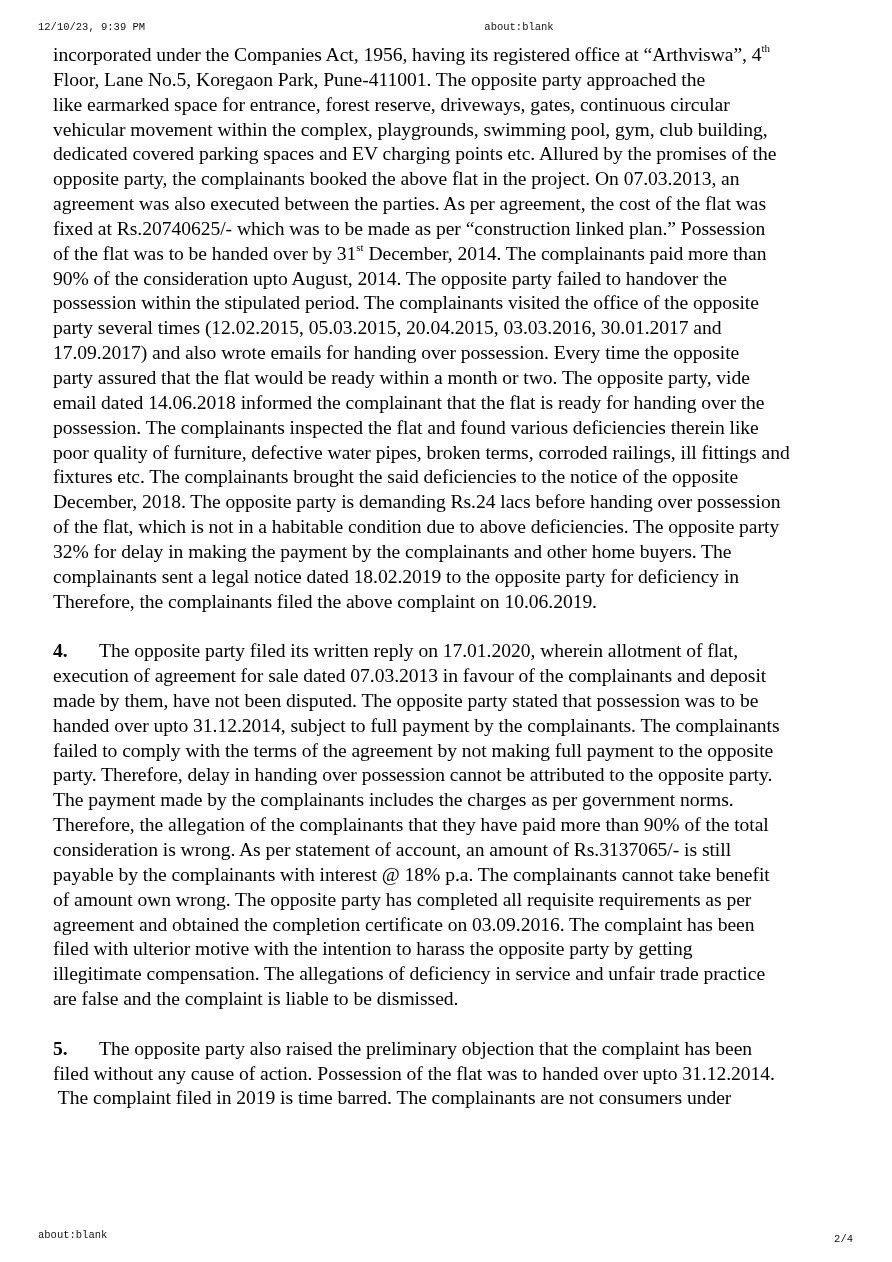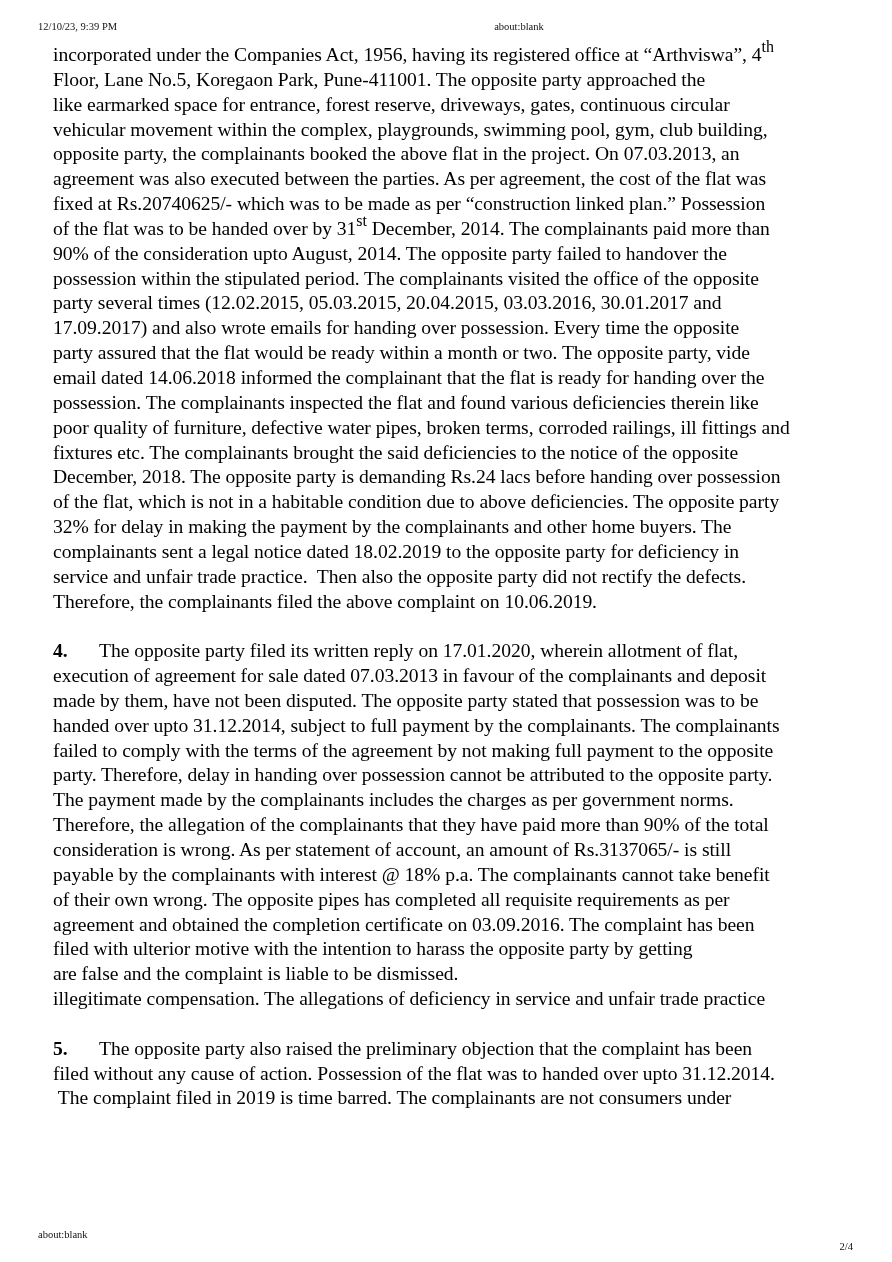--- a/index.html
+++ b/index.html
@@ -12,21 +12,21 @@
     height: 1262px;
     position: relative;
     overflow: hidden;
     color: #000;
   }
   .print-header, .print-footer {
     position: absolute;
     left: 0;
     width: 892px;
     height: 16px;
-    font-family: Liberation Serif, serif;
+    font-family: Liberation Mono, monospace;
     font-size: 10.5px;
     color: #111;
   }
   .print-header { top: 21px; }
   .print-footer { top: 1229px; }
   .ph-left, .pf-left {
     position: absolute;
     left: 38px;
     top: 0;
     white-space: nowrap;
@@ -35,21 +35,21 @@
     position: absolute;
     left: 0;
     width: 1038px;
     text-align: center;
     top: 0;
     white-space: nowrap;
   }
   .pf-right {
     position: absolute;
     right: 39px;
-    top: 12px;
+    top: 4px;
     white-space: nowrap;
   }
   .page-body {
     position: absolute;
     left: 53px;
     top: 43px;
     width: 800px;
     font-family: "Liberation Serif", serif;
     font-size: 19.6px;
     line-height: 24.85px;
@@ -58,21 +58,21 @@
   .line {
     display: block;
     white-space: nowrap;
     height: 24.85px;
   }
   .para-gap {
     display: block;
     height: 24.85px;
   }
   sup {
-    font-size: 16px;
+    font-size: 11px;
     line-height: 0;
     position: relative;
     top: -1px;
   }
   .para-num {
     font-weight: bold;
     display: inline-block;
     width: 46px;
   }
 </style>
@@ -83,57 +83,57 @@
   <span class="ph-left">12/10/23, 9:39 PM</span>
   <span class="ph-center">about:blank</span>
 </div>
 
 <div class="page-body" id="page-body">
     <div class="paragraph">
       <span class="line"><span>incorporated under the Companies Act, 1956, having its registered office at “Arthviswa”, 4</span><sup>th</sup></span>
       <span class="line"><span>Floor, Lane No.5, Koregaon Park, Pune-411001. The opposite party approached the</span></span>
       <span class="line"><span>like earmarked space for entrance, forest reserve, driveways, gates, continuous circular</span></span>
       <span class="line"><span>vehicular movement within the complex, playgrounds, swimming pool, gym, club building,</span></span>
+      <span class="line"><span>dedicated covered parking spaces and EV charging points etc. Allured by the promises of the</span></span>
       <span class="line"><span>opposite party, the complainants booked the above flat in the project. On 07.03.2013, an</span></span>
       <span class="line"><span>agreement was also executed between the parties. As per agreement, the cost of the flat was</span></span>
       <span class="line"><span>fixed at Rs.20740625/- which was to be made as per “construction linked plan.” Possession</span></span>
       <span class="line"><span>of the flat was to be handed over by 31</span><sup>st</sup><span> December, 2014. The complainants paid more than</span></span>
       <span class="line"><span>90% of the consideration upto August, 2014. The opposite party failed to handover the</span></span>
       <span class="line"><span>possession within the stipulated period. The complainants visited the office of the opposite</span></span>
       <span class="line"><span>party several times (12.02.2015, 05.03.2015, 20.04.2015, 03.03.2016, 30.01.2017 and</span></span>
       <span class="line"><span>17.09.2017) and also wrote emails for handing over possession. Every time the opposite</span></span>
       <span class="line"><span>party assured that the flat would be ready within a month or two. The opposite party, vide</span></span>
       <span class="line"><span>email dated 14.06.2018 informed the complainant that the flat is ready for handing over the</span></span>
       <span class="line"><span>possession. The complainants inspected the flat and found various deficiencies therein like</span></span>
       <span class="line"><span>poor quality of furniture, defective water pipes, broken terms, corroded railings, ill fittings and</span></span>
       <span class="line"><span>fixtures etc. The complainants brought the said deficiencies to the notice of the opposite</span></span>
       <span class="line"><span>December, 2018. The opposite party is demanding Rs.24 lacs before handing over possession</span></span>
       <span class="line"><span>of the flat, which is not in a habitable condition due to above deficiencies. The opposite party</span></span>
       <span class="line"><span>32% for delay in making the payment by the complainants and other home buyers. The</span></span>
       <span class="line"><span>complainants sent a legal notice dated 18.02.2019 to the opposite party for deficiency in</span></span>
-      <span class="line"><span>service and unfair trade practice.&nbsp; Then also the opposite party did not rectify the defects.</span></span>
       <span class="line"><span>Therefore, the complainants filed the above complaint on 10.06.2019.</span></span>
     </div>
     <span class="para-gap"></span>
     <div class="paragraph">
       <span class="line"><span class="para-num">4.</span><span>The opposite party filed its written reply on 17.01.2020, wherein allotment of flat,</span></span>
       <span class="line"><span>execution of agreement for sale dated 07.03.2013 in favour of the complainants and deposit</span></span>
       <span class="line"><span>made by them, have not been disputed. The opposite party stated that possession was to be</span></span>
       <span class="line"><span>handed over upto 31.12.2014, subject to full payment by the complainants. The complainants</span></span>
       <span class="line"><span>failed to comply with the terms of the agreement by not making full payment to the opposite</span></span>
       <span class="line"><span>party. Therefore, delay in handing over possession cannot be attributed to the opposite party.</span></span>
       <span class="line"><span>The payment made by the complainants includes the charges as per government norms.</span></span>
       <span class="line"><span>Therefore, the allegation of the complainants that they have paid more than 90% of the total</span></span>
       <span class="line"><span>consideration is wrong. As per statement of account, an amount of Rs.3137065/- is still</span></span>
       <span class="line"><span>payable by the complainants with interest @ 18% p.a. The complainants cannot take benefit</span></span>
-      <span class="line"><span>of their own wrong. The opposite pipes has completed all requisite requirements as per</span></span>
+      <span class="line"><span>of amount own wrong. The opposite party has completed all requisite requirements as per</span></span>
       <span class="line"><span>agreement and obtained the completion certificate on 03.09.2016. The complaint has been</span></span>
       <span class="line"><span>filed with ulterior motive with the intention to harass the opposite party by getting</span></span>
+      <span class="line"><span>illegitimate compensation. The allegations of deficiency in service and unfair trade practice</span></span>
       <span class="line"><span>are false and the complaint is liable to be dismissed.</span></span>
-      <span class="line"><span>illegitimate compensation. The allegations of deficiency in service and unfair trade practice</span></span>
     </div>
     <span class="para-gap"></span>
     <div class="paragraph">
       <span class="line"><span class="para-num">5.</span><span>The opposite party also raised the preliminary objection that the complaint has been</span></span>
       <span class="line"><span>filed without any cause of action. Possession of the flat was to handed over upto 31.12.2014.</span></span>
       <span class="line"><span>&nbsp;The complaint filed in 2019 is time barred. The complainants are not consumers under</span></span>
     </div>
   </div>
 
 <div class="print-footer">

